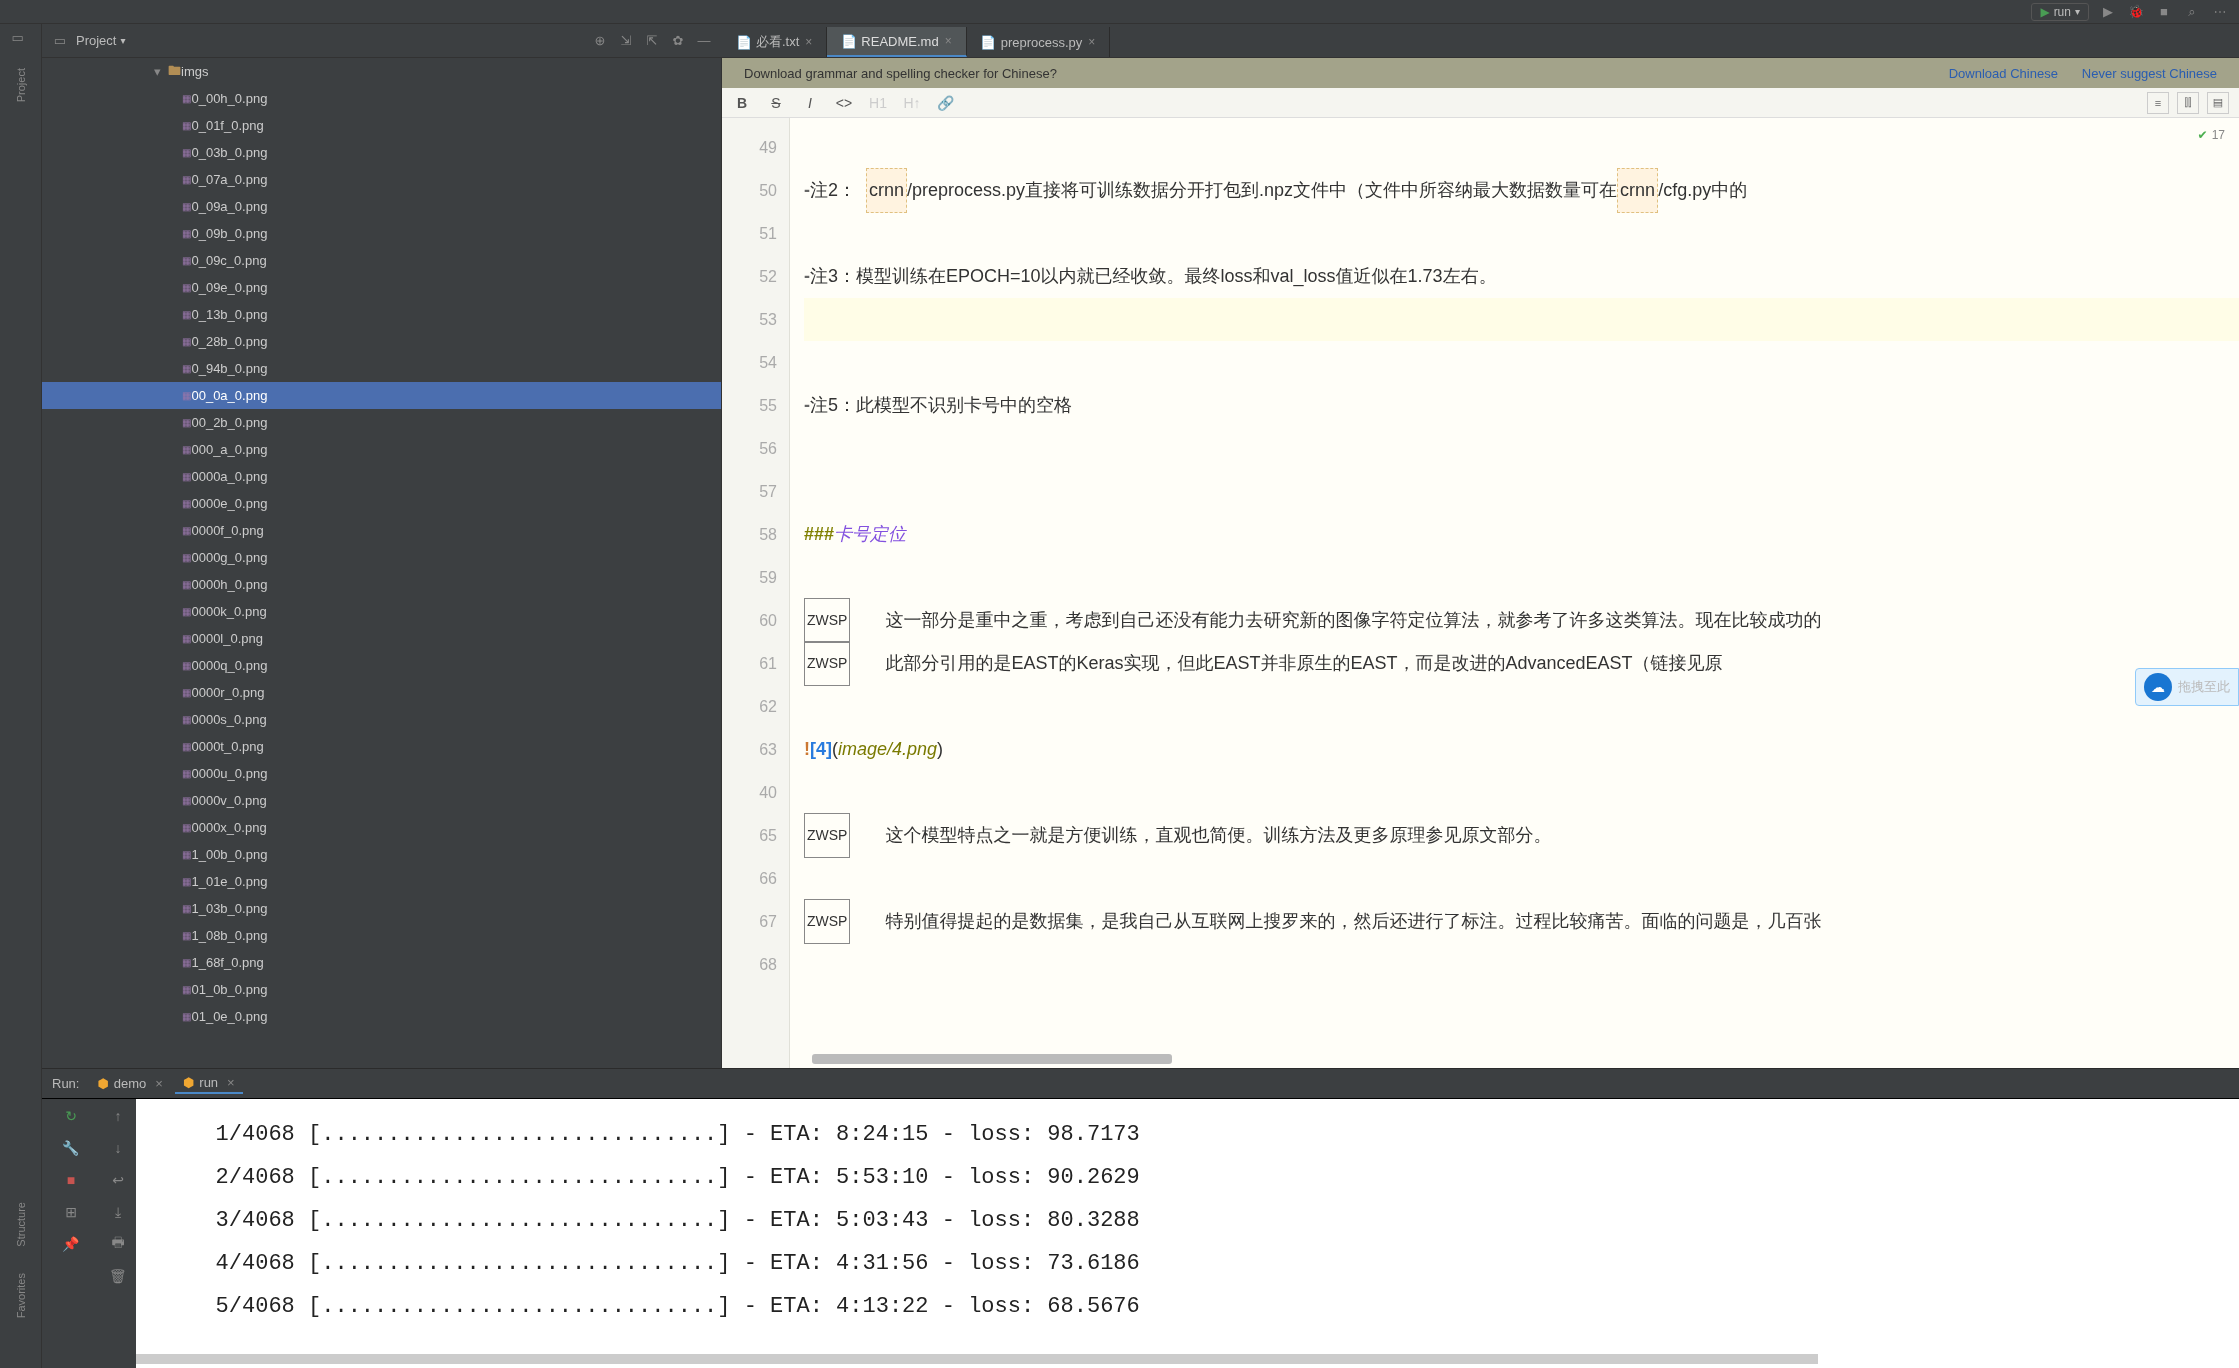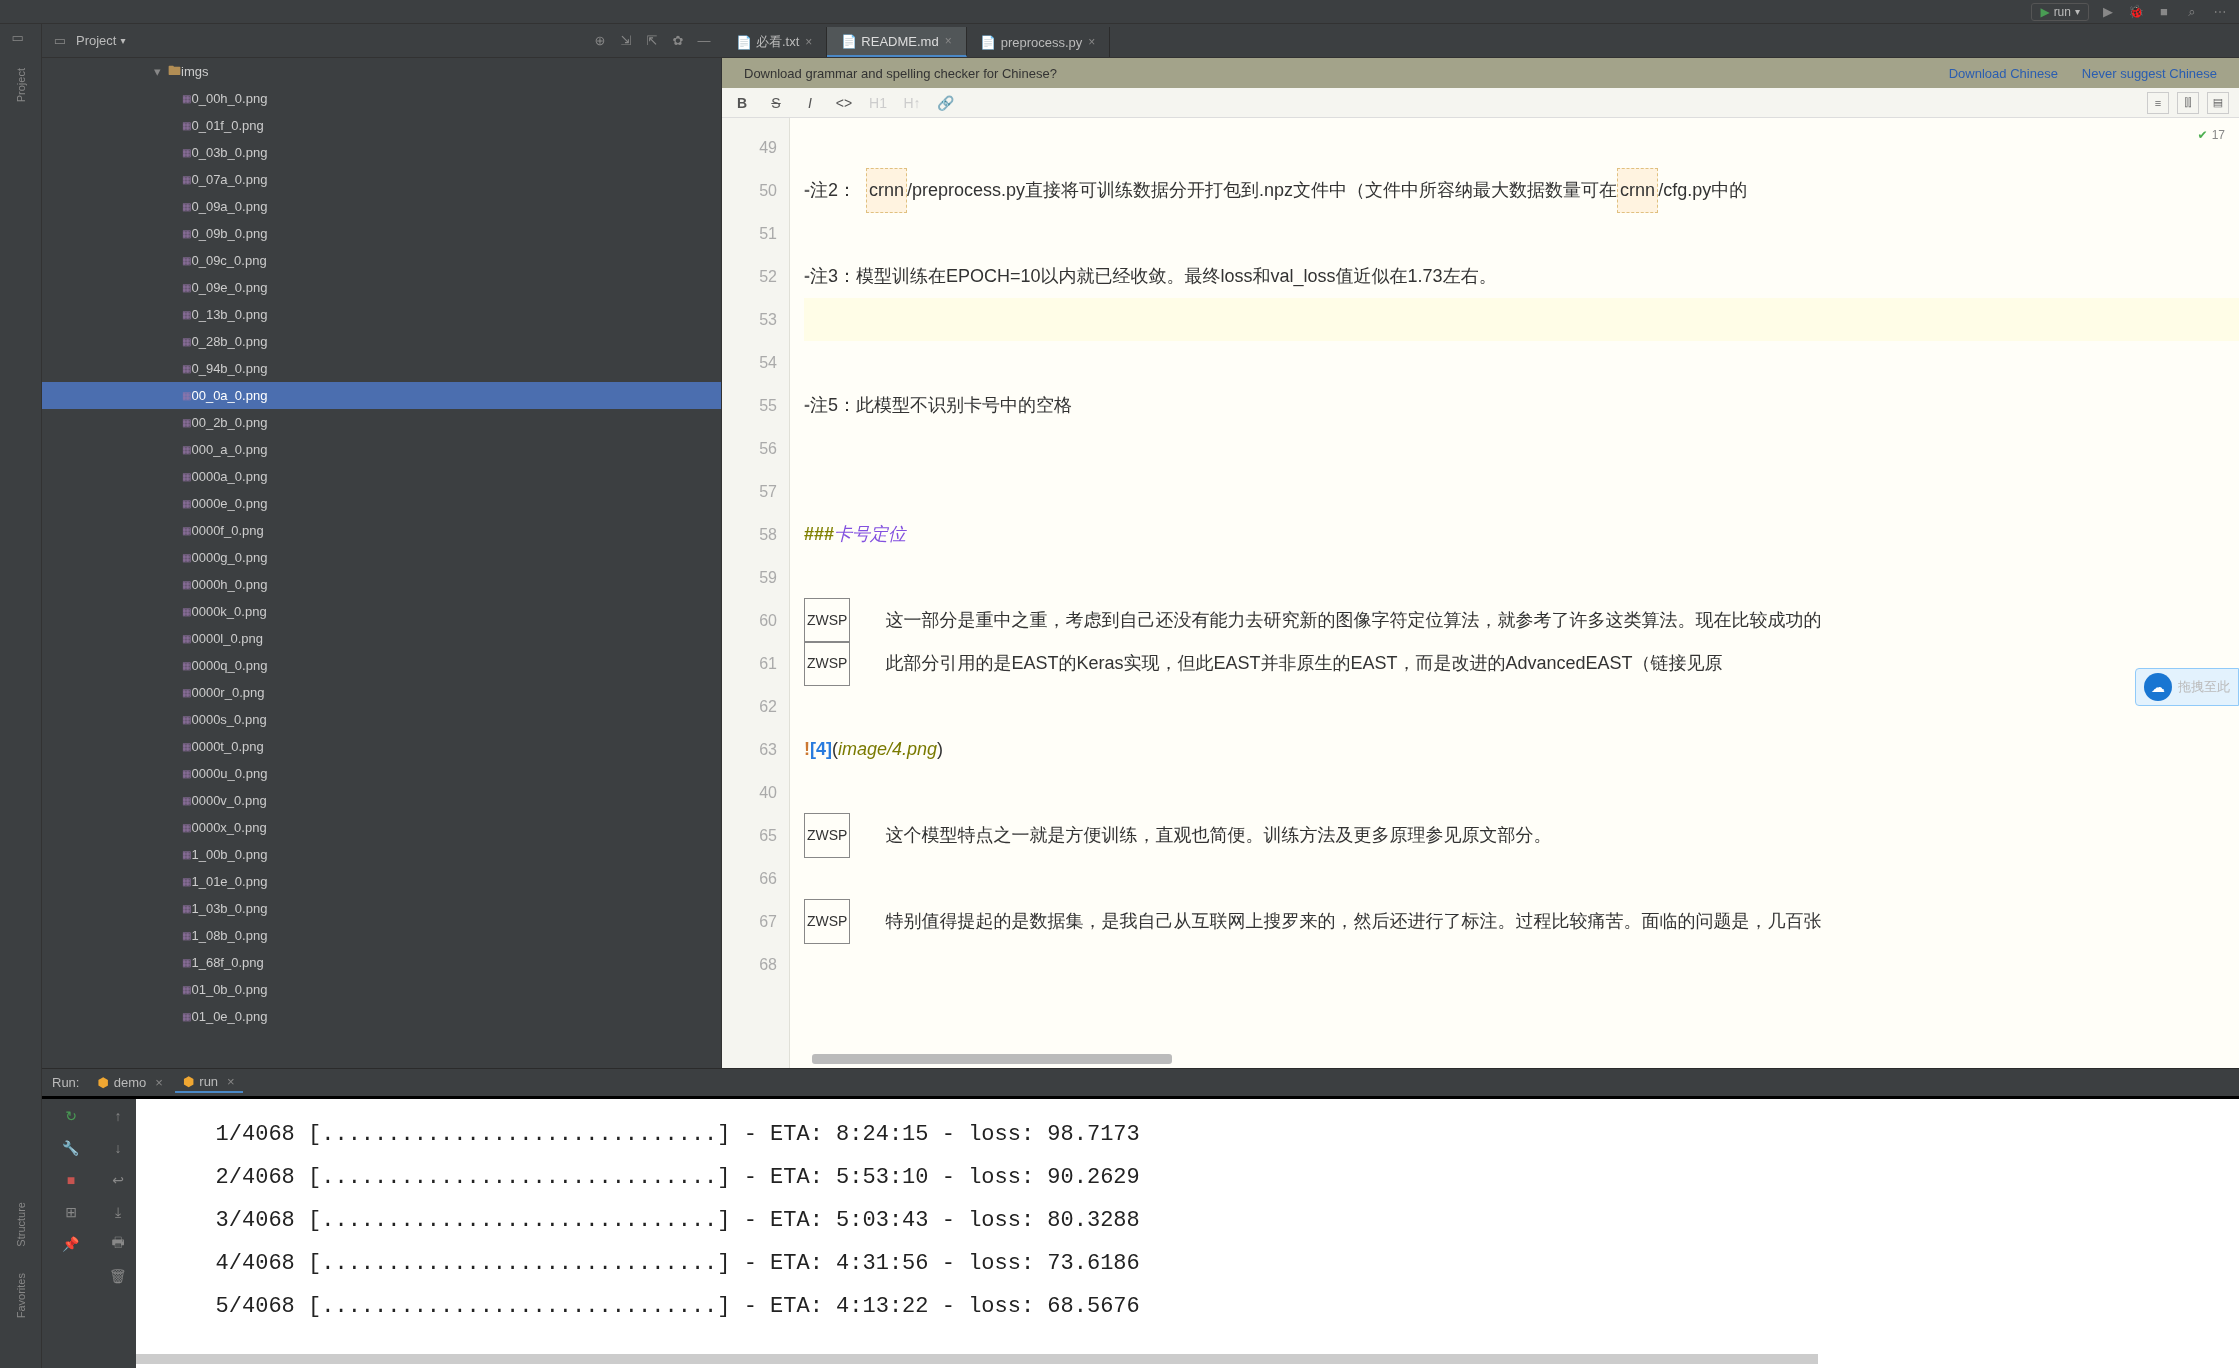--- a/index.html
+++ b/index.html
@@ -80,21 +80,21 @@
 .inspection-badge { position: absolute; top: 10px; right: 14px; display: flex; align-items: center; gap: 4px; font-size: 12px; color: #888; }
 .inspection-badge .check { color: #4caf50; }
 .hscroll-thumb { position: absolute; bottom: 4px; left: 90px; width: 360px; height: 10px; background: #bbb; border-radius: 3px; }
 
 
 .float-widget { position: absolute; right: 0; top: 550px; display: flex; align-items: center; background: #e3f2fd; border: 1px solid #90caf9; border-radius: 4px 0 0 4px; padding: 4px 8px; gap: 6px; font-size: 13px; }
 .float-widget .circ { width: 28px; height: 28px; background: #1976d2; border-radius: 50%; color: #fff; display: flex; align-items: center; justify-content: center; font-size: 14px; }
 
 
 .run-panel { height: 300px; background: #3c3f41; border-top: 1px solid #2b2b2b; display: flex; flex-direction: column; }
-.run-header { height: 30px; display: flex; align-items: center; padding: 0 10px; gap: 10px; font-size: 13px; color: #bbb; border-bottom: 3px solid #000000; }
+.run-header { height: 30px; display: flex; align-items: center; padding: 0 10px; gap: 10px; font-size: 13px; color: #bbb; border-bottom: 1px solid #000000; }
 .run-tab { display: flex; align-items: center; gap: 5px; padding: 2px 8px; }
 .run-tab.active { border-bottom: 2px solid #4a88c7; }
 .run-body { flex: 1; display: flex; }
 .run-sidebar { width: 58px; display: flex; flex-direction: column; align-items: center; padding-top: 6px; gap: 10px; }
 .run-sidebar .rbtn { width: 22px; height: 22px; color: #888; display: flex; align-items: center; justify-content: center; font-size: 14px; }
 .run-sidebar .stop { color: #c75450; }
 .run-sidebar2 { width: 36px; display: flex; flex-direction: column; align-items: center; padding-top: 6px; gap: 10px; }
 .run-sidebar2 .rbtn { width: 22px; height: 22px; color: #888; display: flex; align-items: center; justify-content: center; font-size: 14px; }
 .console { flex: 1; background: #fff; color: #222; font-family: Liberation Mono, monospace; font-size: 22px; padding: 14px 40px; line-height: 43px; white-space: pre; overflow: hidden; position: relative; }
 .console-hscroll { position: absolute; bottom: 4px; left: 0; right: 0; height: 10px; }

